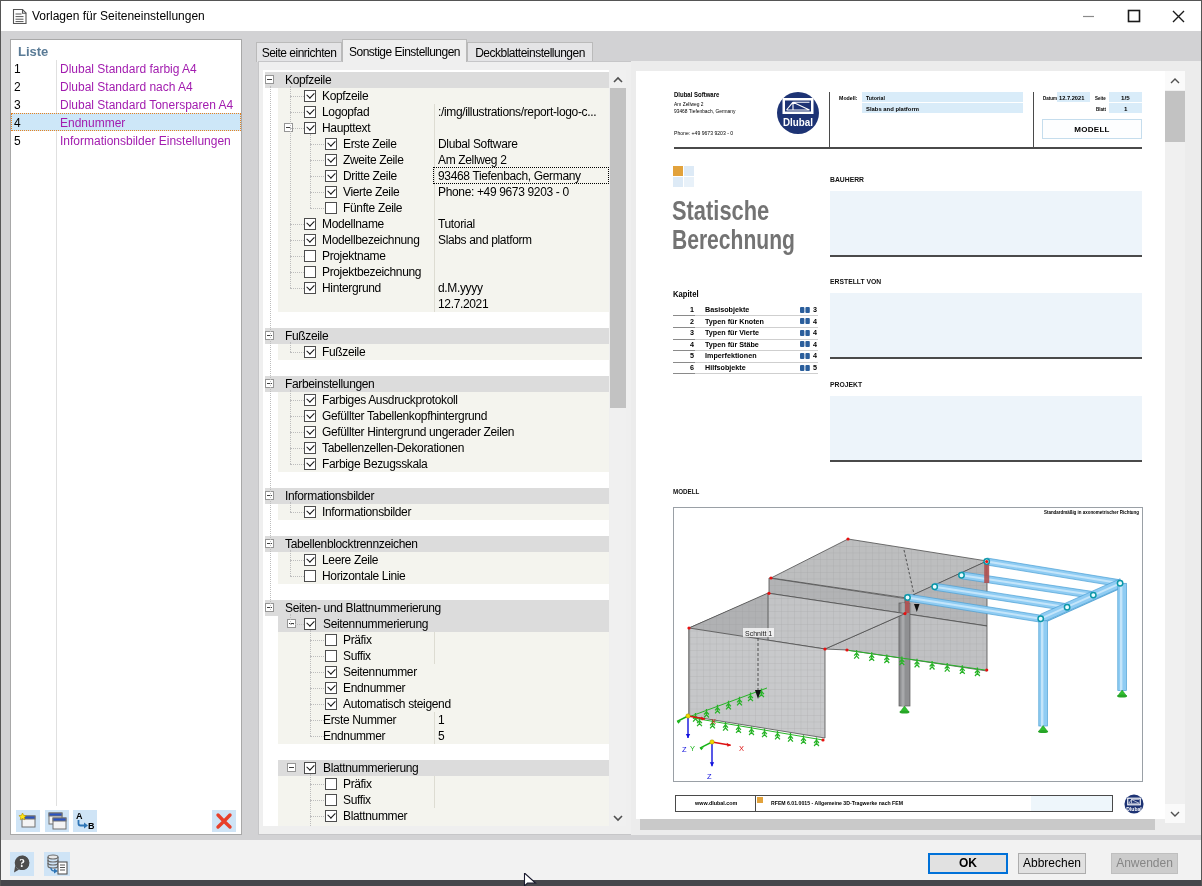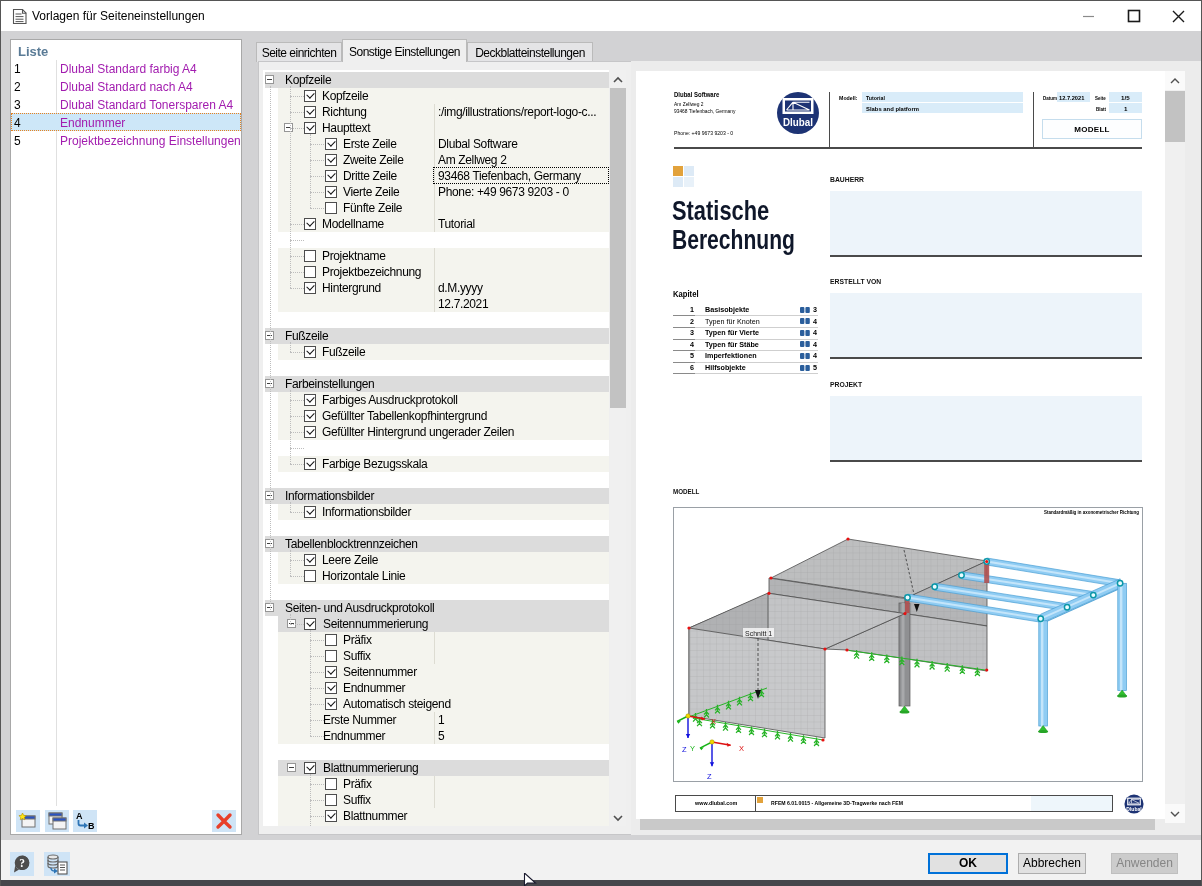--- a/index.html
+++ b/index.html
@@ -73,21 +73,21 @@
 <div class="lsel"></div>
 <div class="lnum" style="top:22px">1</div>
         <div class="lname" style="top:22px">Dlubal Standard farbig A4</div>
 <div class="lnum" style="top:40px">2</div>
         <div class="lname" style="top:40px">Dlubal Standard nach A4</div>
 <div class="lnum" style="top:58px">3</div>
         <div class="lname" style="top:58px">Dlubal Standard Tonersparen A4</div>
 <div class="lnum" style="top:76px">4</div>
         <div class="lname" style="top:76px">Endnummer</div>
 <div class="lnum" style="top:94px">5</div>
-        <div class="lname" style="top:94px">Projektbezeichnung Einstellungen</div>
+        <div class="lname" style="top:94px">Informationsbilder Einstellungen</div>
 <div class="tbico" style="left:5px;top:770px"></div>
 <div class="tbico" style="left:34px;top:770px"></div>
 <div class="tbico" style="left:62px;top:770px"></div>
 <div class="tbico" style="left:201px;top:770px"></div>
 <svg class="abs" style="left:5px;top:770px" width="24" height="22" viewBox="0 0 24 22">
 <rect x="6" y="6" width="13" height="11" fill="#f4f4f4" stroke="#707070"></rect>
           <rect x="6" y="6" width="13" height="3" fill="#2953c4" stroke="#707070"></rect>
 <path d="M6.5 3 l1.2 2.3 2.5 .3 -1.8 1.7 .5 2.5 -2.4 -1.2 -2.2 1.2 .4 -2.5 -1.8 -1.7 2.5 -.3 z" fill="#ffe616" stroke="#b49000" stroke-width=".6"></path>
         </svg>
 <svg class="abs" style="left:34px;top:770px" width="24" height="22" viewBox="0 0 24 22">
@@ -118,21 +118,21 @@
         </div>
 <div class="trow" style="top:18px">
           <div class="rowbg"></div>
           <div class="cb chk" style="left:41px"></div>
           <div class="tlabel" style="left:59px">Kopfzeile</div>
         </div>
 <div class="trow" style="top:34px">
           <div class="rowbg"></div>
           <div class="vsep"></div>
           <div class="cb chk" style="left:41px"></div>
-          <div class="tlabel" style="left:59px">Richtung</div>
+          <div class="tlabel" style="left:59px">Logopfad</div>
           <div class="tval">:/img/illustrations/report-logo-c...</div>
         </div>
 <div class="trow" style="top:50px">
           <div class="rowbg"></div>
           <div class="vsep"></div>
           <div class="exp" style="left:21px"></div>
           <div class="cb chk" style="left:41px"></div>
           <div class="tlabel" style="left:59px">Haupttext</div>
         </div>
 <div class="trow" style="top:66px">
@@ -169,20 +169,27 @@
           <div class="vsep"></div>
           <div class="cb" style="left:62px"></div>
           <div class="tlabel" style="left:80px">Fünfte Zeile</div>
         </div>
 <div class="trow" style="top:146px">
           <div class="rowbg"></div>
           <div class="vsep"></div>
           <div class="cb chk" style="left:41px"></div>
           <div class="tlabel" style="left:59px">Modellname</div>
           <div class="tval">Tutorial</div>
+        </div>
+<div class="trow" style="top:162px">
+          <div class="rowbg"></div>
+          <div class="vsep"></div>
+          <div class="cb chk" style="left:41px"></div>
+          <div class="tlabel" style="left:59px">Modellbezeichnung</div>
+          <div class="tval">Slabs and platform</div>
         </div>
 <div class="trow" style="top:178px">
           <div class="rowbg"></div>
           <div class="vsep"></div>
           <div class="cb" style="left:41px"></div>
           <div class="tlabel" style="left:59px">Projektname</div>
         </div>
 <div class="trow" style="top:194px">
           <div class="rowbg"></div>
           <div class="vsep"></div>
@@ -224,20 +231,25 @@
 <div class="trow" style="top:338px">
           <div class="rowbg"></div>
           <div class="cb chk" style="left:41px"></div>
           <div class="tlabel" style="left:59px">Gefüllter Tabellenkopfhintergrund</div>
         </div>
 <div class="trow" style="top:354px">
           <div class="rowbg"></div>
           <div class="cb chk" style="left:41px"></div>
           <div class="tlabel" style="left:59px">Gefüllter Hintergrund ungerader Zeilen</div>
         </div>
+<div class="trow" style="top:370px">
+          <div class="rowbg"></div>
+          <div class="cb chk" style="left:41px"></div>
+          <div class="tlabel" style="left:59px">Tabellenzellen-Dekorationen</div>
+        </div>
 <div class="trow" style="top:386px">
           <div class="rowbg"></div>
           <div class="cb chk" style="left:41px"></div>
           <div class="tlabel" style="left:59px">Farbige Bezugsskala</div>
         </div>
 <div class="trow" style="top:418px">
           <div class="gh"></div>
           <div class="exp" style="left:2px"></div>
           <div class="tlabel" style="left:22px">Informationsbilder</div>
         </div>
@@ -257,21 +269,21 @@
           <div class="tlabel" style="left:59px">Leere Zeile</div>
         </div>
 <div class="trow" style="top:498px">
           <div class="rowbg"></div>
           <div class="cb" style="left:41px"></div>
           <div class="tlabel" style="left:59px">Horizontale Linie</div>
         </div>
 <div class="trow" style="top:530px">
           <div class="gh"></div>
           <div class="exp" style="left:2px"></div>
-          <div class="tlabel" style="left:22px">Seiten- und Ausdruckprotokoll</div>
+          <div class="tlabel" style="left:22px">Seiten- und Blattnummerierung</div>
         </div>
 <div class="trow" style="top:546px">
           <div class="subgh"></div>
           <div class="exp" style="left:24px"></div>
           <div class="cb chk" style="left:41px"></div>
           <div class="tlabel" style="left:60px">Seitennummerierung</div>
         </div>
 <div class="trow" style="top:562px">
           <div class="rowbg"></div>
           <div class="vsep"></div>
@@ -421,33 +433,33 @@
 <div class="pv" style="left:490px;top:33px;font-size:6.2px;font-weight:bold;">1/5</div>
 <div class="pv" style="left:465px;top:44px;font-size:6.2px;font-weight:bold;transform:scaleX(0.72);transform-origin:0 0;">Blatt</div>
 <div class="bluebg" style="left:478px;top:42px;width:33px;height:10px;"></div>
 <div class="pv" style="left:493px;top:44px;font-size:6.2px;font-weight:bold;">1</div>
 <div class="abs" style="left:411px;top:58px;width:100px;height:20px;border:1px solid #c5dded;background:#fdfeff;"></div>
 <div class="pv" style="left:411px;top:64px;width:100px;text-align:center;font-size:8px;font-weight:bold;letter-spacing:.3px;">MODELL</div>
 <div class="abs" style="left:42px;top:105px;width:10px;height:10px;background:#e2a23b;"></div>
 <div class="abs" style="left:53px;top:105px;width:10px;height:10px;background:#ddeaf6;"></div>
 <div class="abs" style="left:42px;top:116px;width:10px;height:10px;background:#ddeaf6;"></div>
 <div class="abs" style="left:53px;top:116px;width:10px;height:10px;background:#e8f1f9;"></div>
-<div class="pv" style="left:41px;top:136px;font-size:27px;font-weight:bold;color:#0f172a;line-height:29px;"><span style="display:inline-block;transform:scaleX(0.81);transform-origin:0 0;">Statische</span><br><span style="display:inline-block;transform:scaleX(0.78);transform-origin:0 0;">Berechnung</span></div>
+<div class="pv" style="left:41px;top:136px;font-size:27px;font-weight:bold;color:#737373;line-height:29px;"><span style="display:inline-block;transform:scaleX(0.81);transform-origin:0 0;">Statische</span><br><span style="display:inline-block;transform:scaleX(0.78);transform-origin:0 0;">Berechnung</span></div>
 <div class="pv" style="left:42px;top:228px;font-size:9px;font-weight:bold;transform:scaleX(0.85);transform-origin:0 0;">Kapitel</div>
 <div class="pv" style="left:44px;top:244.0px;width:19px;text-align:right;font-size:7.2px;font-weight:bold;">1</div>
 <div class="pv" style="left:74px;top:244.0px;font-size:7.2px;font-weight:bold;">Basisobjekte</div>
 <svg class="abs" style="left:169px;top:245.5px" width="10" height="6" viewBox="0 0 10 6">
           <rect x="0" y="0" width="4.4" height="6" rx="1" fill="#2a5e9c"></rect>
           <rect x="5.4" y="0" width="4.4" height="6" rx="1" fill="#2a5e9c"></rect>
         </svg>
 <div class="pv" style="left:172px;top:244.0px;width:14px;text-align:right;font-size:7.2px;font-weight:bold;">3</div>
 <div class="abs" style="left:42px;top:254.4px;width:22px;height:1px;background:#8a8a8a;"></div>
 <div class="abs" style="left:64px;top:254.4px;width:123px;height:1px;background:#cfcfcf;"></div>
 <div class="pv" style="left:44px;top:255.6px;width:19px;text-align:right;font-size:7.2px;font-weight:bold;">2</div>
-<div class="pv" style="left:74px;top:255.6px;font-size:7.2px;font-weight:normal;">Typen für Knoten</div>
+<div class="pv" style="left:74px;top:255.6px;font-size:7.2px;font-weight:bold;">Typen für Knoten</div>
 <svg class="abs" style="left:169px;top:257.1px" width="10" height="6" viewBox="0 0 10 6">
           <rect x="0" y="0" width="4.4" height="6" rx="1" fill="#2a5e9c"></rect>
           <rect x="5.4" y="0" width="4.4" height="6" rx="1" fill="#2a5e9c"></rect>
         </svg>
 <div class="pv" style="left:172px;top:255.6px;width:14px;text-align:right;font-size:7.2px;font-weight:bold;">4</div>
 <div class="abs" style="left:42px;top:266.0px;width:22px;height:1px;background:#8a8a8a;"></div>
 <div class="abs" style="left:64px;top:266.0px;width:123px;height:1px;background:#cfcfcf;"></div>
 <div class="pv" style="left:44px;top:267.2px;width:19px;text-align:right;font-size:7.2px;font-weight:bold;">3</div>
 <div class="pv" style="left:74px;top:267.2px;font-size:7.2px;font-weight:bold;">Typen für Vierte</div>
 <svg class="abs" style="left:169px;top:268.7px" width="10" height="6" viewBox="0 0 10 6">

